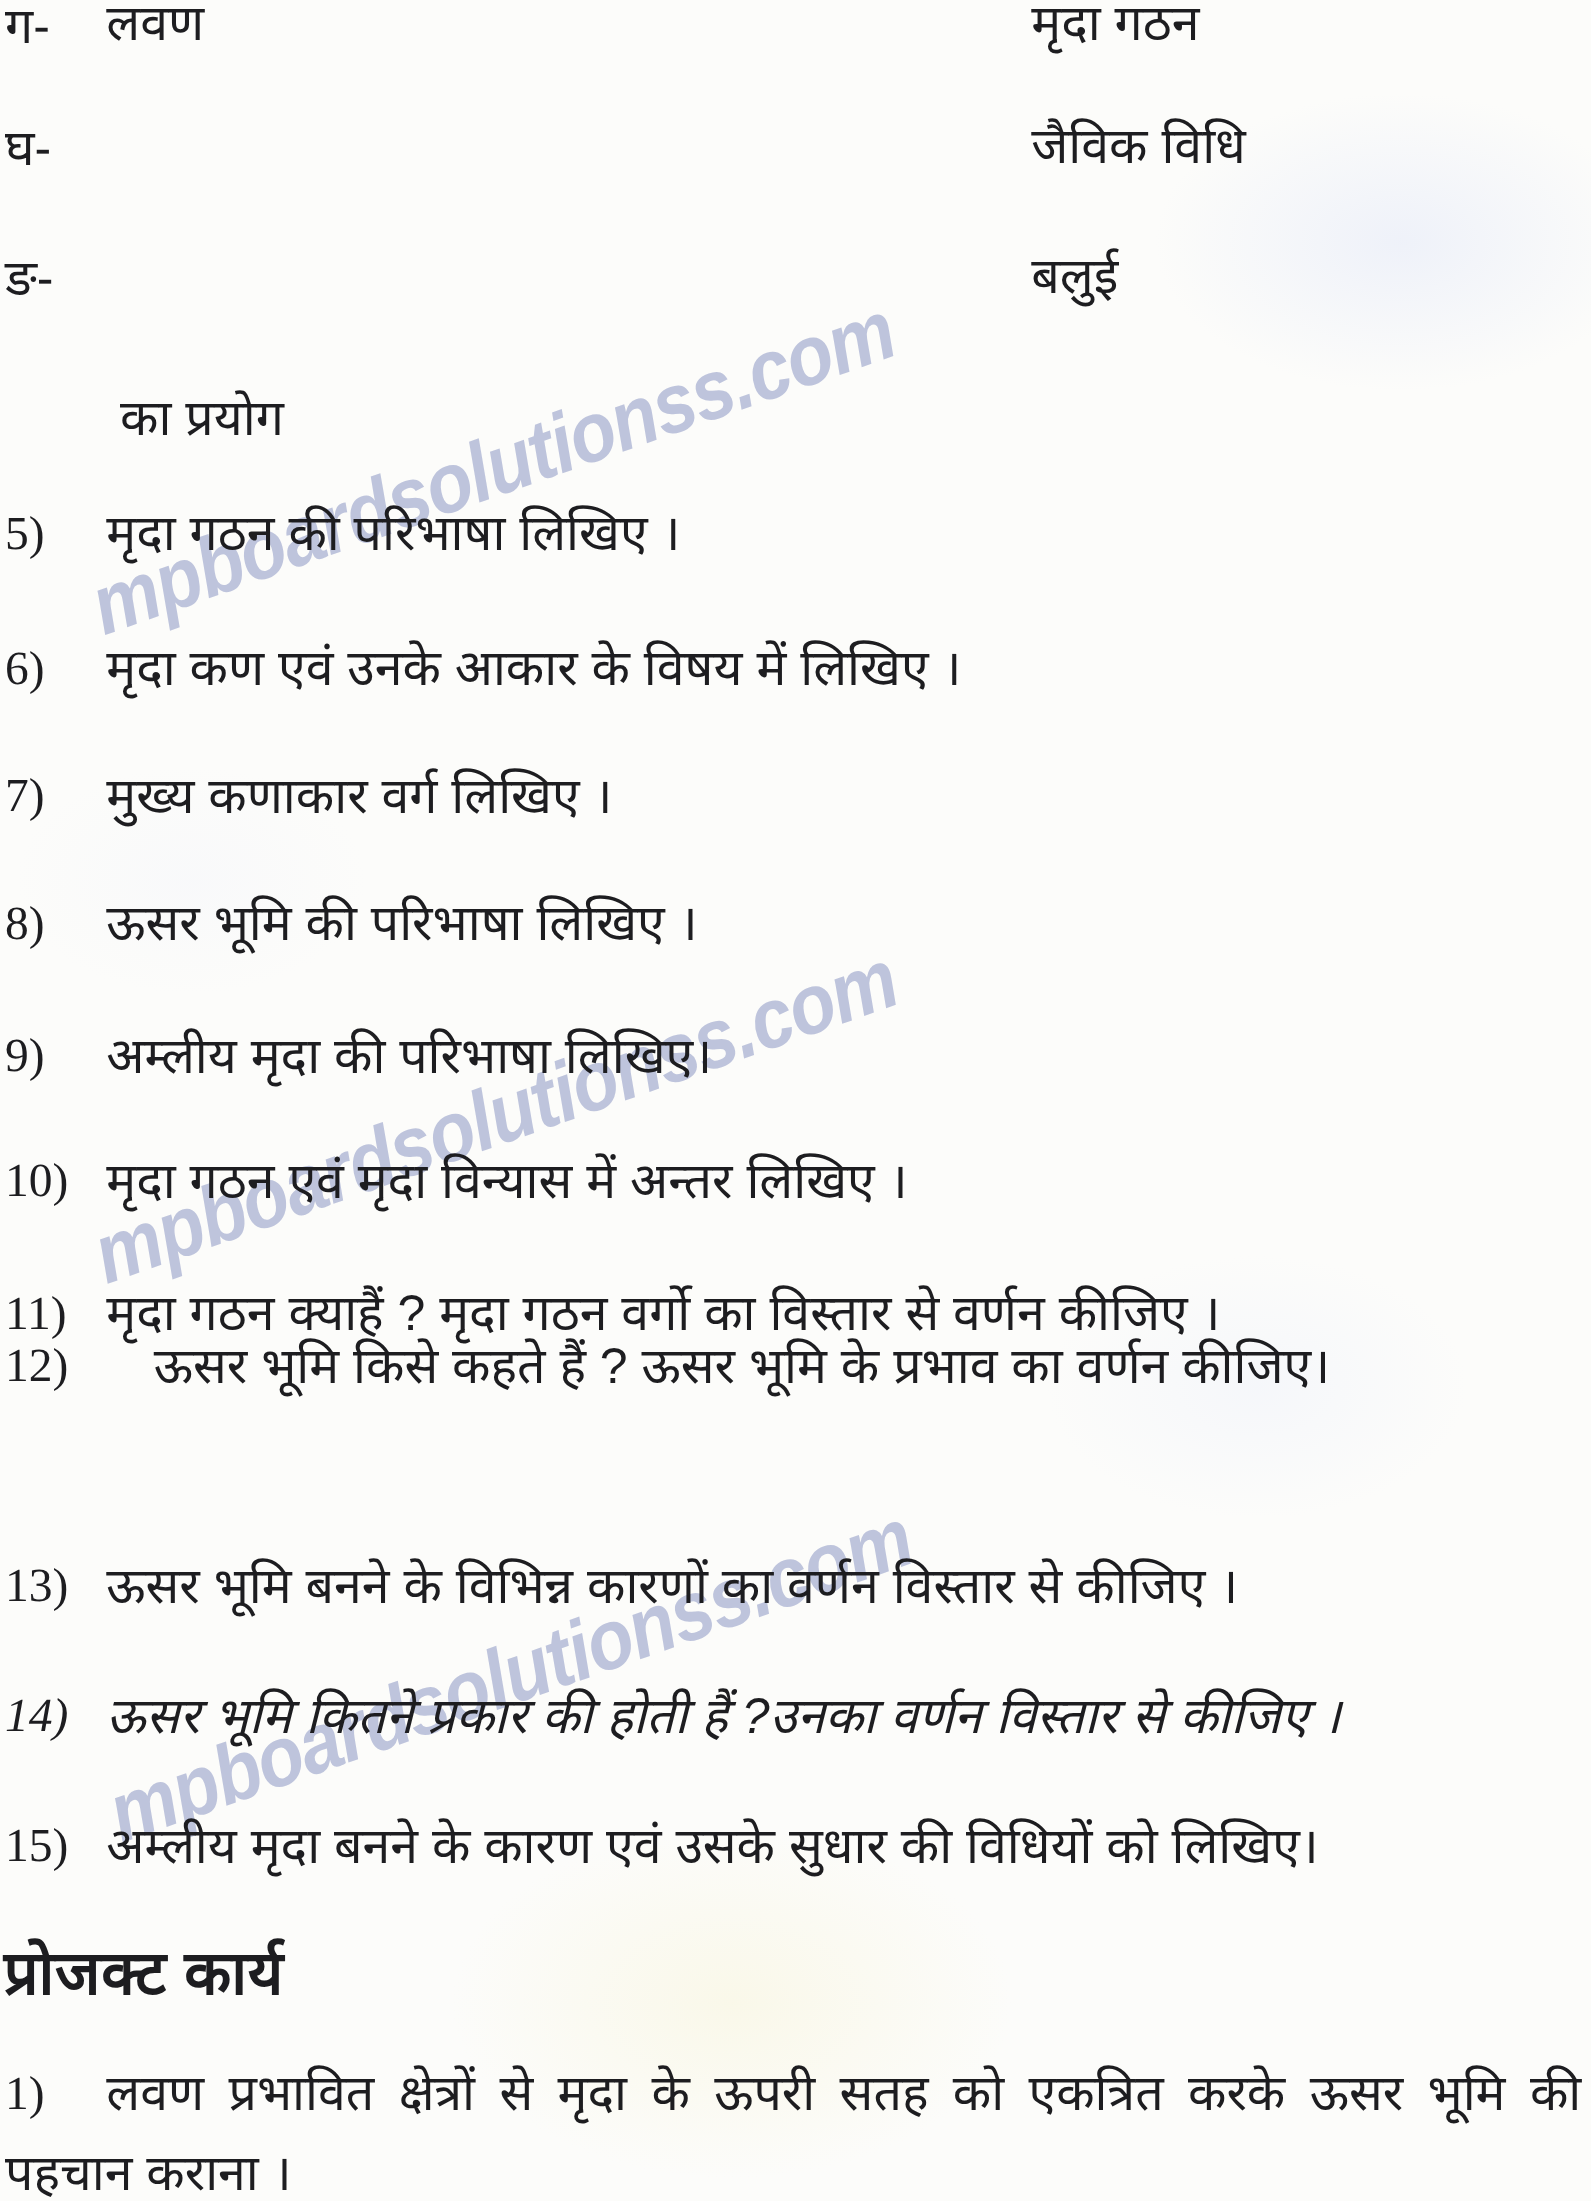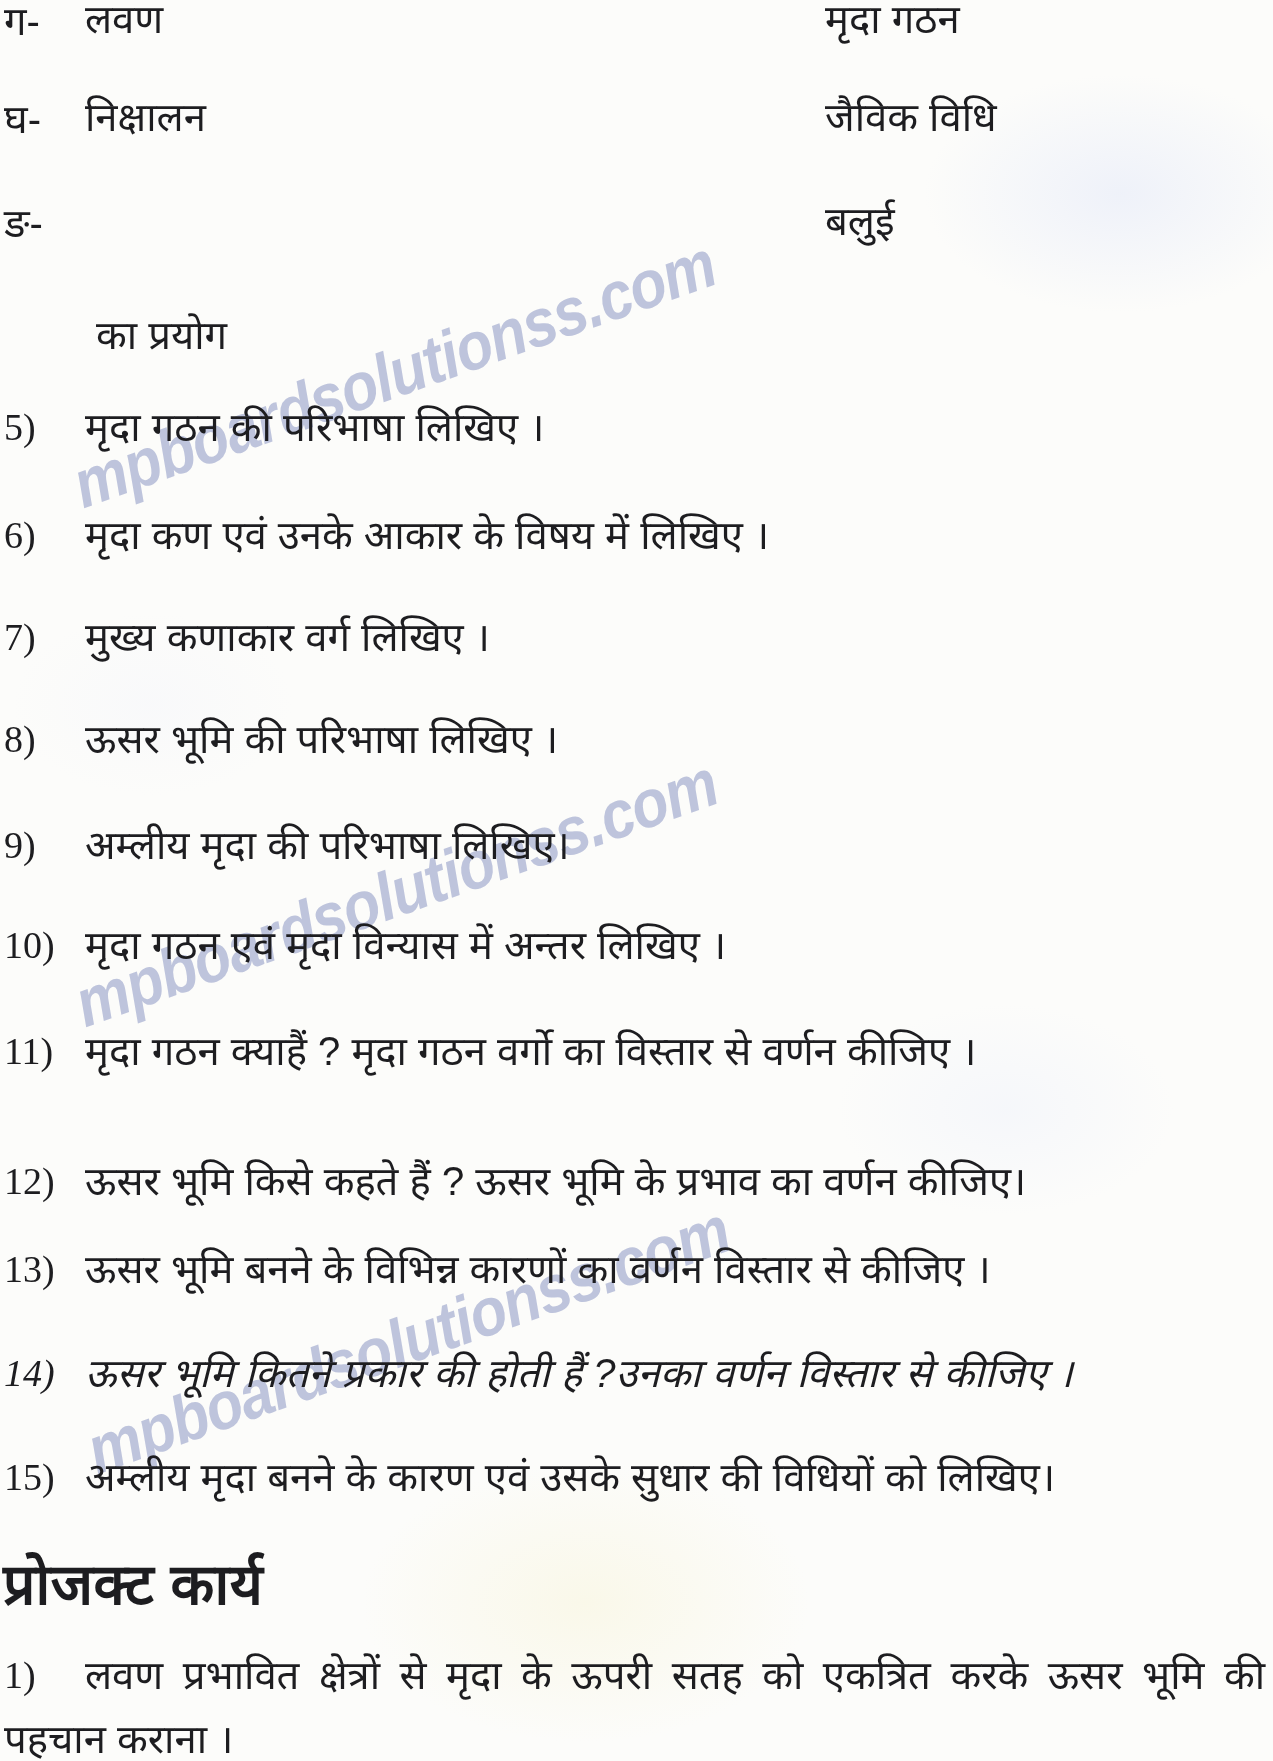--- a/index.html
+++ b/index.html
@@ -78,21 +78,21 @@
   }
   .just {
     text-align: justify;
     text-align-last: justify;
   }
   .heading {
     position: absolute;
     left: 3px;
     margin: 0;
     z-index: 2;
-    font-size: 57px;
+    font-size: 49px;
     font-weight: 900;
     letter-spacing: 0.5px;
   }
 </style>
 </head>
 <body>
 
 <div class="page">
   <div class="bg-tint"></div>
 
@@ -100,21 +100,20 @@
   <div class="watermark" style="left:396px; top:893px;">mpboardsolutionss.com</div>
   <div class="watermark" style="left:408px; top:1340px;">mpboardsolutionss.com</div>
 
   <div class="content-line" style="top:-6px;">
     <span class="num-col" style="font-family:'Liberation Sans',sans-serif;font-size:40px;">ग-</span>
     <span class="line-text">लवण</span>
     <span class="m-right">मृदा गठन</span>
   </div>
   <div class="content-line" style="top:92px;">
     <span class="num-col" style="font-family:'Liberation Sans',sans-serif;font-size:40px;">घ-</span>
-    <span class="line-text">निक्षालन</span>
     <span class="m-right">जैविक विधि</span>
   </div>
   <div class="content-line" style="top:196px;">
     <span class="num-col" style="font-family:'Liberation Sans',sans-serif;font-size:40px;">ङ-</span>
     <span class="m-right">बलुई</span>
   </div>
   <div class="cont-line" style="top:298px;">का प्रयोग</div>
 
   <div class="content-line" style="top:402px;">
     <span class="num-col">5)</span>
@@ -137,21 +136,21 @@
     <span class="line-text">अम्लीय मृदा की परिभाषा लिखिए।</span>
   </div>
   <div class="content-line" style="top:920px;">
     <span class="num-col">10)</span>
     <span class="line-text">मृदा गठन एवं मृदा विन्यास में अन्तर लिखिए ।</span>
   </div>
   <div class="content-line" style="top:1026px;">
     <span class="num-col">11)</span>
     <span class="line-text">मृदा गठन क्याहैं ? मृदा गठन वर्गो का विस्तार से वर्णन कीजिए ।</span>
   </div>
-  <div class="content-line" style="top:1156px;">
+  <div class="content-line" style="top:1068px;gap:38px;">
     <span class="num-col">12)</span>
     <span class="line-text">ऊसर भूमि किसे कहते हैं ? ऊसर भूमि के प्रभाव का वर्णन कीजिए।</span>
   </div>
   <div class="content-line" style="top:1244px;">
     <span class="num-col">13)</span>
     <span class="line-text">ऊसर भूमि बनने के विभिन्न कारणों का वर्णन विस्तार से कीजिए ।</span>
   </div>
   <div class="content-line" style="top:1348px;font-style:italic;">
     <span class="num-col">14)</span>
     <span class="line-text">ऊसर भूमि कितने प्रकार की होती हैं ?उनका वर्णन विस्तार से कीजिए ।</span>

